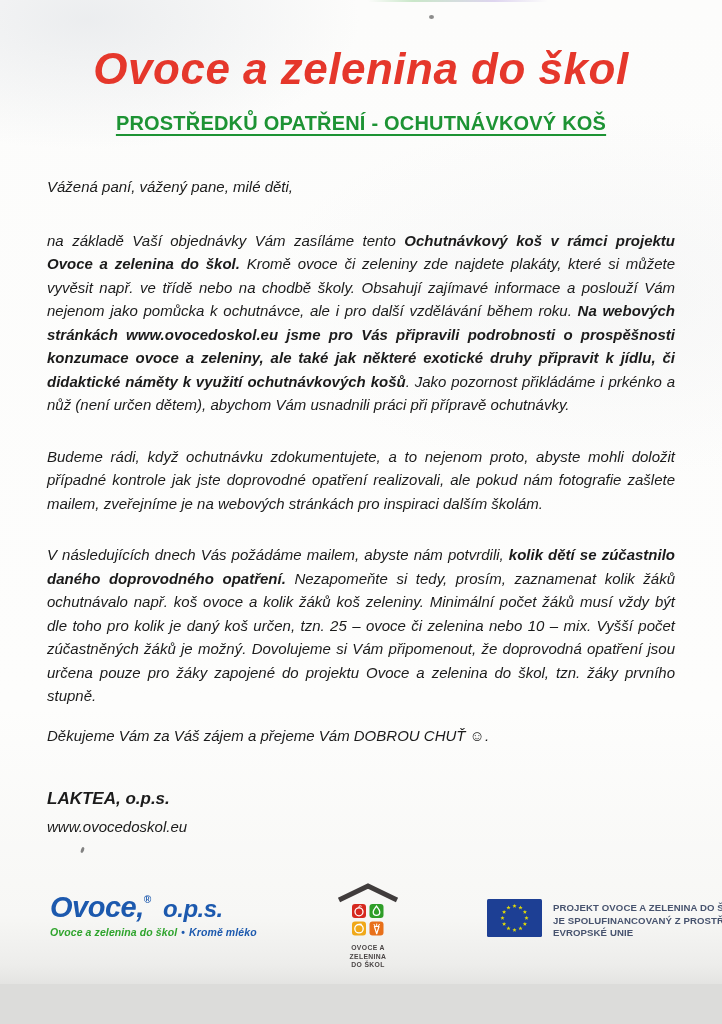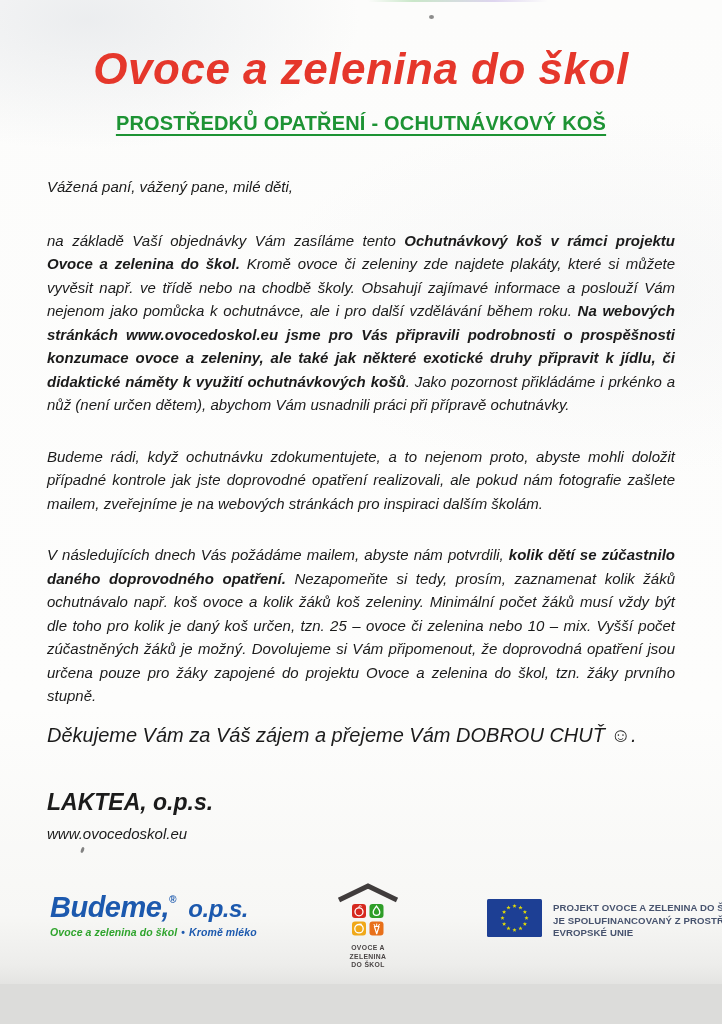--- a/index.html
+++ b/index.html
@@ -24,24 +24,24 @@
   .title{margin:0;padding-top:44px;text-align:center;
     font-size:44px;font-weight:bold;font-style:italic;color:#e5372b;letter-spacing:.5px;line-height:1.12;}
   .subtitle{margin:19px 0 0;text-align:center;
     font-size:20px;font-weight:bold;color:#1d9334;letter-spacing:.2px;
     text-decoration:underline;text-decoration-thickness:2px;text-underline-offset:4px;}
 
   .greeting{margin:40px 47px 0;font-style:italic;font-size:15px;line-height:23.5px;}
   .bp{margin:28px 47px 0;text-align:justify;font-style:italic;font-size:15px;line-height:23.5px;}
   .bp.first{margin-top:30px;}
   .bp strong{font-weight:bold;}
-  .closing{margin:16px 47px 0;font-style:italic;font-size:20px;line-height:23.5px;}
+  .closing{margin:16px 47px 0;font-style:italic;font-size:15px;line-height:23.5px;}
 
   .signature{margin:42px 47px 0;}
-  .sig-name{font-weight:bold;font-style:italic;font-size:23px;}
+  .sig-name{font-weight:bold;font-style:italic;font-size:17px;}
   .sig-web{font-style:italic;font-size:15px;margin-top:9px;}
 
   
   .laktea-logo{position:absolute;left:50px;top:893px;font-style:italic;white-space:nowrap;}
   .laktea-main{color:#1c59ae;font-weight:bold;font-size:29px;line-height:1;letter-spacing:-.5px;}
   .laktea-main sup{font-size:10px;font-weight:bold;vertical-align:14px;letter-spacing:0;}
   .laktea-ops{font-size:24px;margin-left:12px;}
   .laktea-sub{margin-top:4px;font-size:10.5px;font-weight:bold;letter-spacing:.1px;}
   .lk-green{color:#2fa42d;}
   .lk-blue{color:#1c59ae;}
@@ -75,21 +75,21 @@
   <p class="bp"><span>V následujících dnech Vás požádáme mailem, abyste nám potvrdili, </span><strong>kolik dětí se zúčastnilo daného doprovodného opatření.</strong><span> Nezapomeňte si tedy, prosím, zaznamenat kolik žáků ochutnávalo např. koš ovoce a kolik žáků koš zeleniny. Minimální počet žáků musí vždy být dle toho pro kolik je daný koš určen, tzn. 25 – ovoce či zelenina nebo 10 – mix. Vyšší počet zúčastněných žáků je možný. Dovolujeme si Vám připomenout, že doprovodná opatření jsou určena pouze pro žáky zapojené do projektu Ovoce a zelenina do škol, tzn. žáky prvního stupně.</span></p>
 
   <p class="closing">Děkujeme Vám za Váš zájem a přejeme Vám DOBROU CHUŤ ☺.</p>
 
   <div class="signature">
     <div class="sig-name">LAKTEA, o.p.s.</div>
     <div class="sig-web">www.ovocedoskol.eu</div>
   </div>
 
   <div class="laktea-logo">
-    <div class="laktea-main"><span>Budeme,</span><sup>®</sup><span class="laktea-ops">o.p.s.</span></div>
+    <div class="laktea-main"><span>Ovoce,</span><sup>®</sup><span class="laktea-ops">o.p.s.</span></div>
     <div class="laktea-sub"><span class="lk-green">Ovoce a zelenina do škol</span><span class="lk-bullet">•</span><span class="lk-blue">Kromě mléko</span></div>
   </div>
 
   <div class="house-logo">
     <svg width="68" height="55" viewBox="0 0 68 55">
       <path d="M5,17 L34,3 L63,17" fill="none" stroke="#403c3c" stroke-width="5" stroke-linejoin="miter"></path>
       <g>
         <rect x="18" y="21" width="14" height="14" rx="3" fill="#d6281e"></rect>
         <circle cx="25" cy="28.8" r="4" fill="none" stroke="#ffffff" stroke-width="1.3"></circle>
         <path d="M25,24.8 L25,23.2 M25,23.2 C26.2,22.6 27,22.8 27.6,23.4" fill="none" stroke="#ffffff" stroke-width="1"></path>

